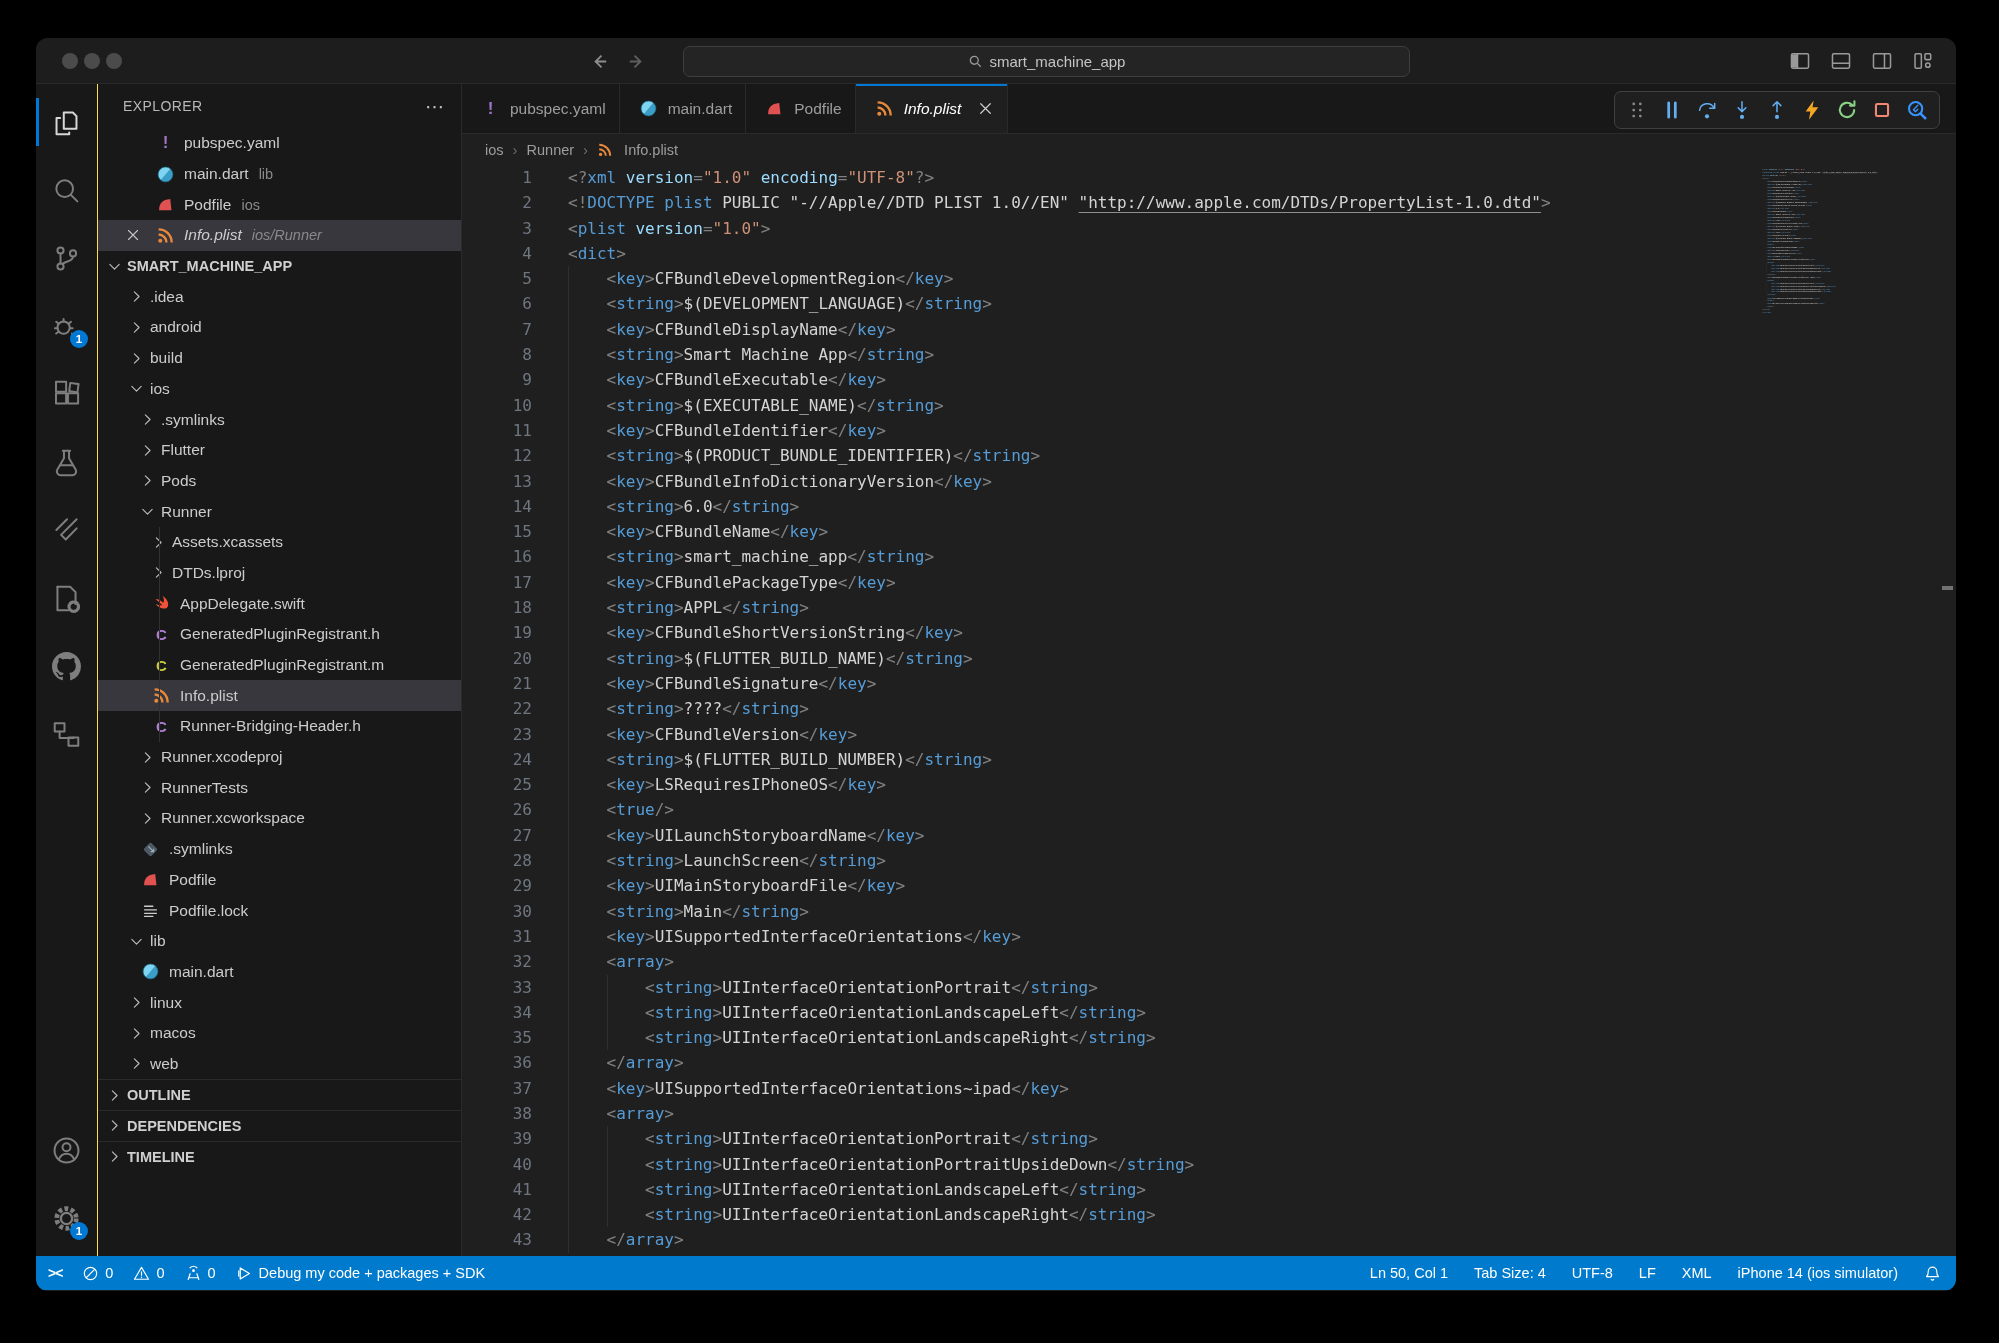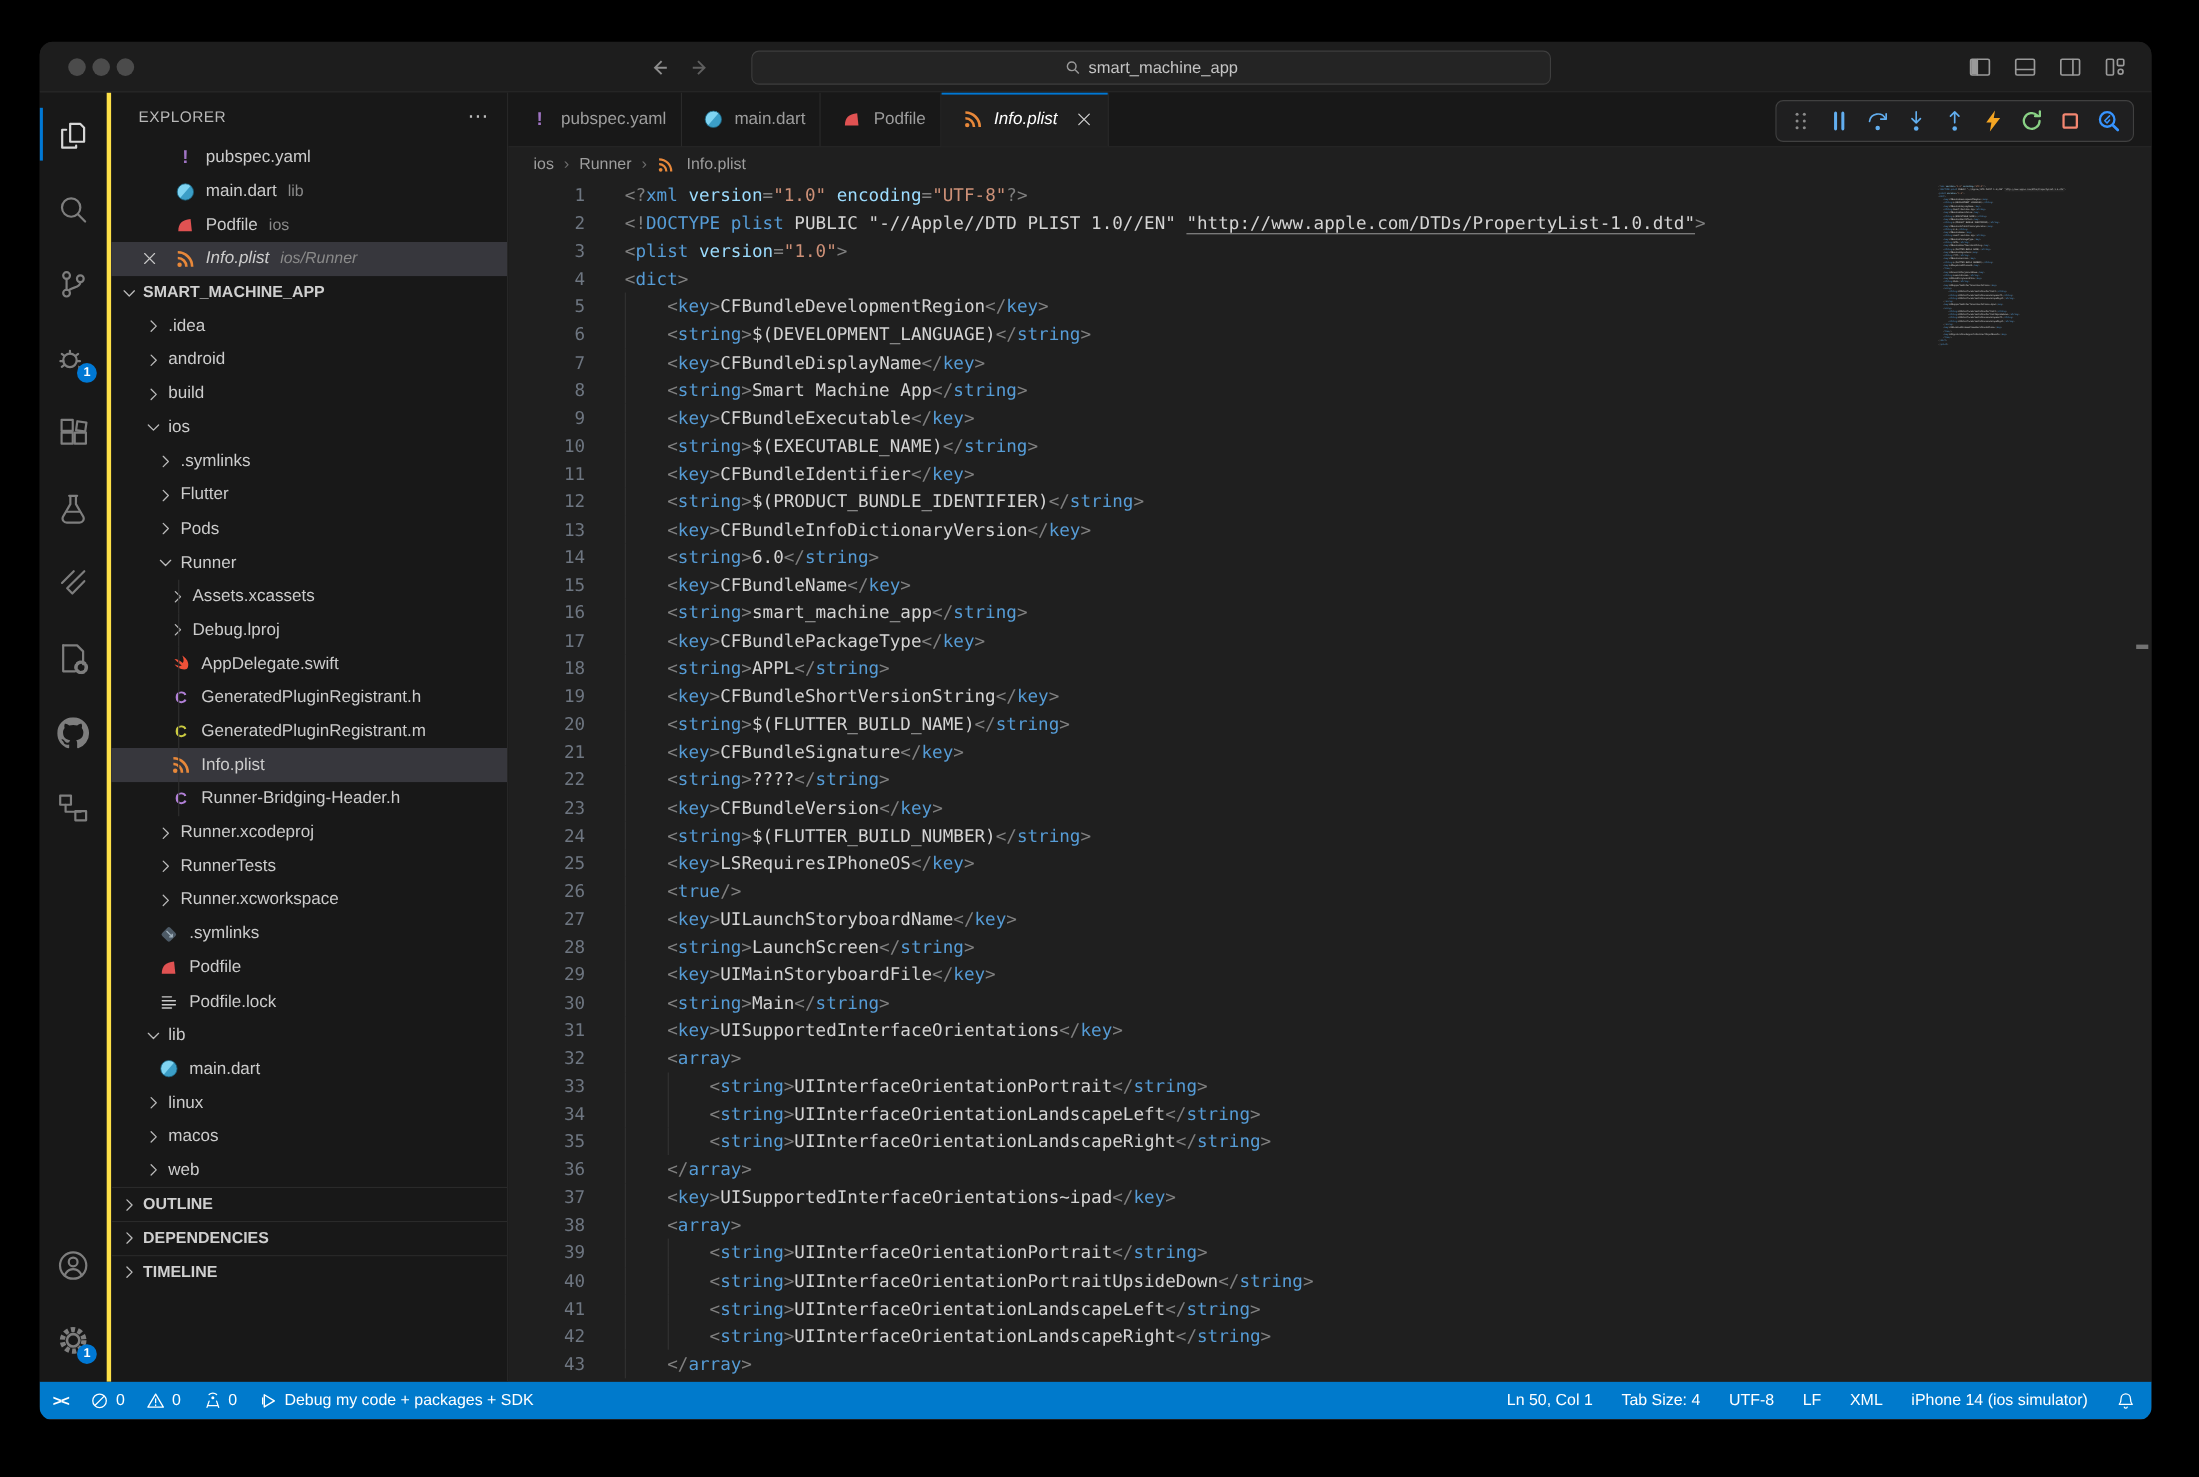--- a/index.html
+++ b/index.html
@@ -24,21 +24,21 @@
 
   .activitybar { width:61px; background:#181818; display:flex; flex-direction:column; align-items:center; padding-top:4px; }
   .act-item { position:relative; width:61px; height:68px; display:flex; align-items:center; justify-content:center; color:#7e7e7e; cursor:pointer; }
   .act-item.active { color:#d7d7d7; }
   .act-item.active::before { content:""; position:absolute; left:0; top:10px; bottom:10px; width:2.5px; background:#0078d4; }
   .act-item svg { width:29px; height:29px; }
   .act-bottom { margin-top:auto; display:flex; flex-direction:column; align-items:center; padding-bottom:4px; }
   .badge { position:absolute; right:9px; bottom:12px; min-width:18px; height:18px; border-radius:9px; background:#0078d4;
            color:#fff; font-size:11.5px; font-weight:bold; display:flex; align-items:center; justify-content:center; }
 
-  .sidebar { width:365px; background:#181818; border-left:4px solid #fde047; border-right:1px solid #2a2a2a; overflow:hidden; color:#cccccc; }
+  .sidebar { width:365px; background:#181818; border-left:1px solid #fde047; border-right:1px solid #2a2a2a; overflow:hidden; color:#cccccc; }
   .explorer-head { height:44px; display:flex; align-items:center; padding:0 16px 0 25px; font-size:14px; color:#b8b8b8; letter-spacing:.4px; }
   .explorer-head .more { margin-left:auto; color:#bdbdbd; font-size:19px; letter-spacing:1px; }
   .srow { height:30.7px; display:flex; align-items:center; font-size:15.5px; position:relative; white-space:nowrap; cursor:pointer; }
   .srow.section { font-weight:bold; font-size:14.5px; padding-left:8px; color:#cfcfcf; }
   .srow.section .chev { margin-right:4px; }
   .srow.bordered { border-top:1px solid #2a2a2a; }
   .chev { width:17px; height:17px; color:#bababa; flex:0 0 auto; }
   .fic { width:19px; height:19px; flex:0 0 auto; margin-right:9px; display:flex; align-items:center; justify-content:center; font-size:14px; font-weight:bold; }
   .srow .label { color:#cccccc; }
   .srow .detail { color:#8a8a8a; font-size:14.5px; margin-left:10px; }
@@ -363,21 +363,21 @@
           <div class="srow  guided" style="padding-left:52px">
     <span class="chev"><svg viewBox="0 0 16 16" fill="none" stroke="currentColor" stroke-width="1.1" stroke-linecap="round" stroke-linejoin="round">
                 <path d="M6 3.6 10.4 8 6 12.4"></path>
               </svg></span>
     <span class="label" style="margin-left:5px">Assets.xcassets</span>
           </div>
           <div class="srow  guided" style="padding-left:52px">
     <span class="chev"><svg viewBox="0 0 16 16" fill="none" stroke="currentColor" stroke-width="1.1" stroke-linecap="round" stroke-linejoin="round">
                 <path d="M6 3.6 10.4 8 6 12.4"></path>
               </svg></span>
-    <span class="label" style="margin-left:5px">Debug.lproj</span>
+    <span class="label" style="margin-left:5px">DTDs.lproj</span>
           </div>
           <div class="srow  guided" style="padding-left:52px">
     <span class="fic" style="margin-left:2px">
               <svg viewBox="0 0 16 16">
                 <path d="M13.3 10.6c1.2-3.2-.8-6.6-4.3-8.9 1.2 2.2 1.4 4.4.4 5.6C7.6 5.6 5.3 4.4 3 4.3c2 2 4.2 3.9 5.6 5-1.2.6-3.3.2-5.5-.9 1.3 2.1 4.4 3.9 7.5 3.9 1.5 0 2.3-.6 2.7-1.7z" fill="#f05138"></path>
               </svg>
             </span>
     <span class="label" style="">AppDelegate.swift</span>
           </div>
           <div class="srow  guided" style="padding-left:52px">

